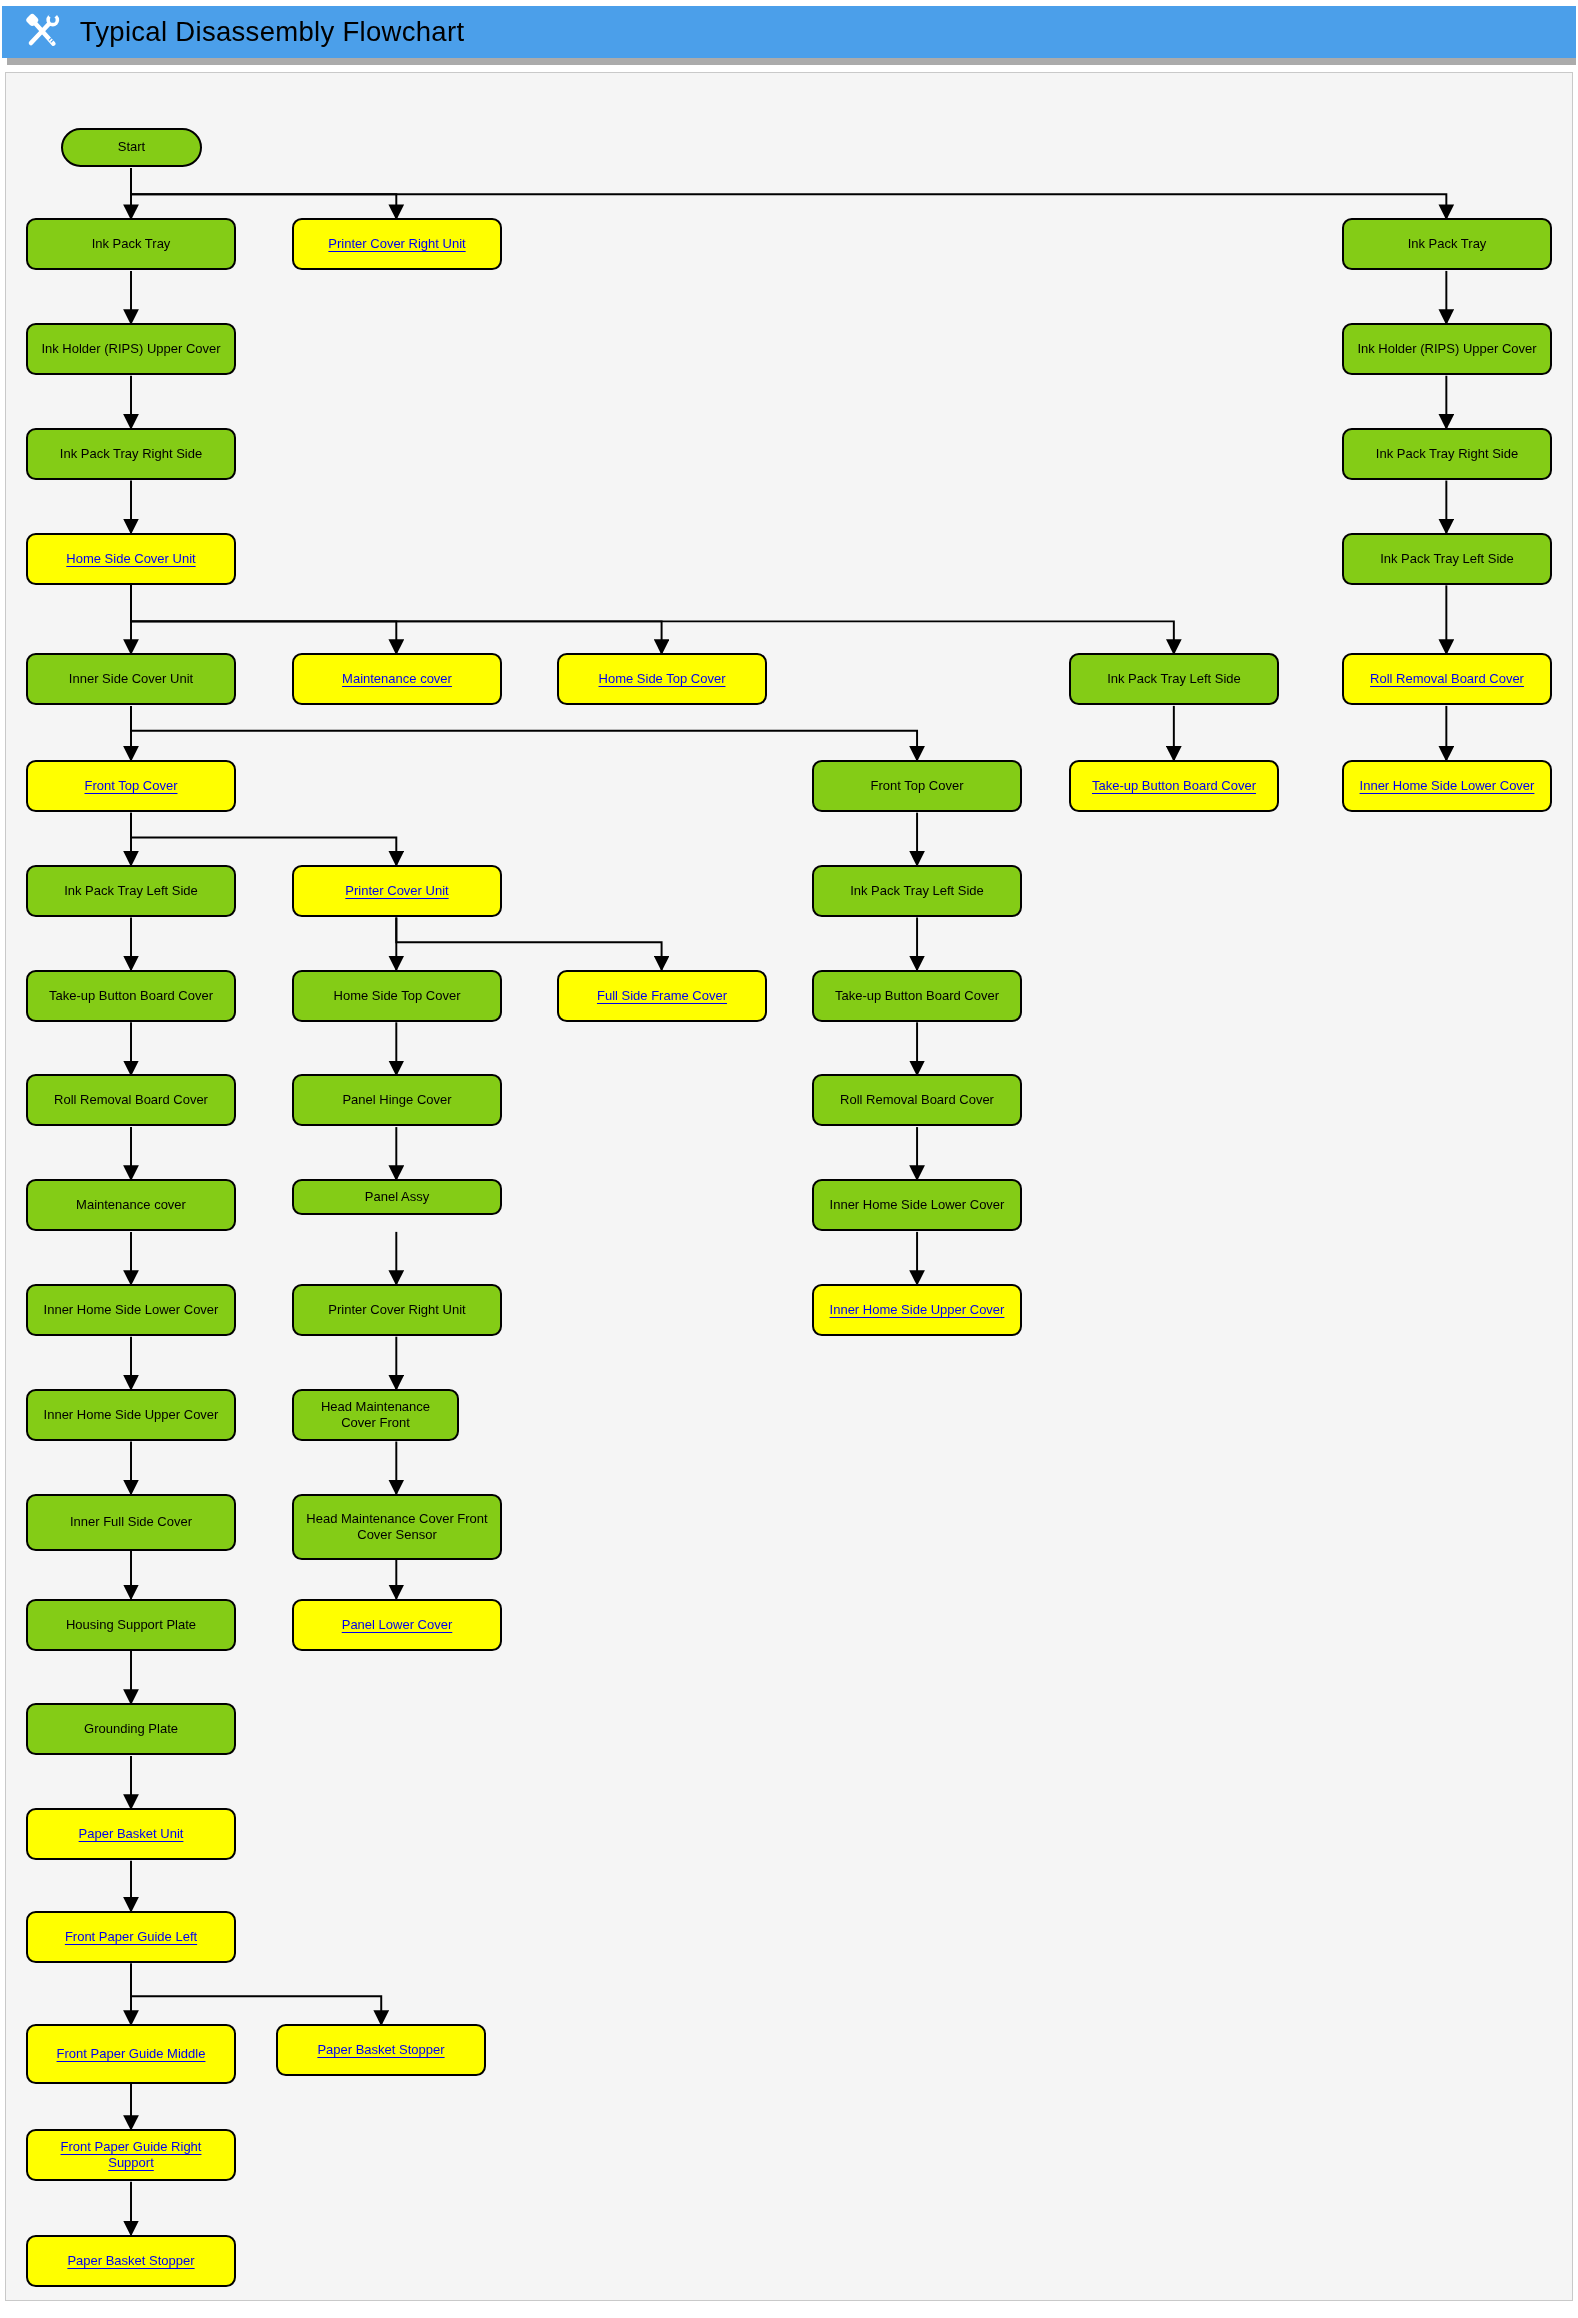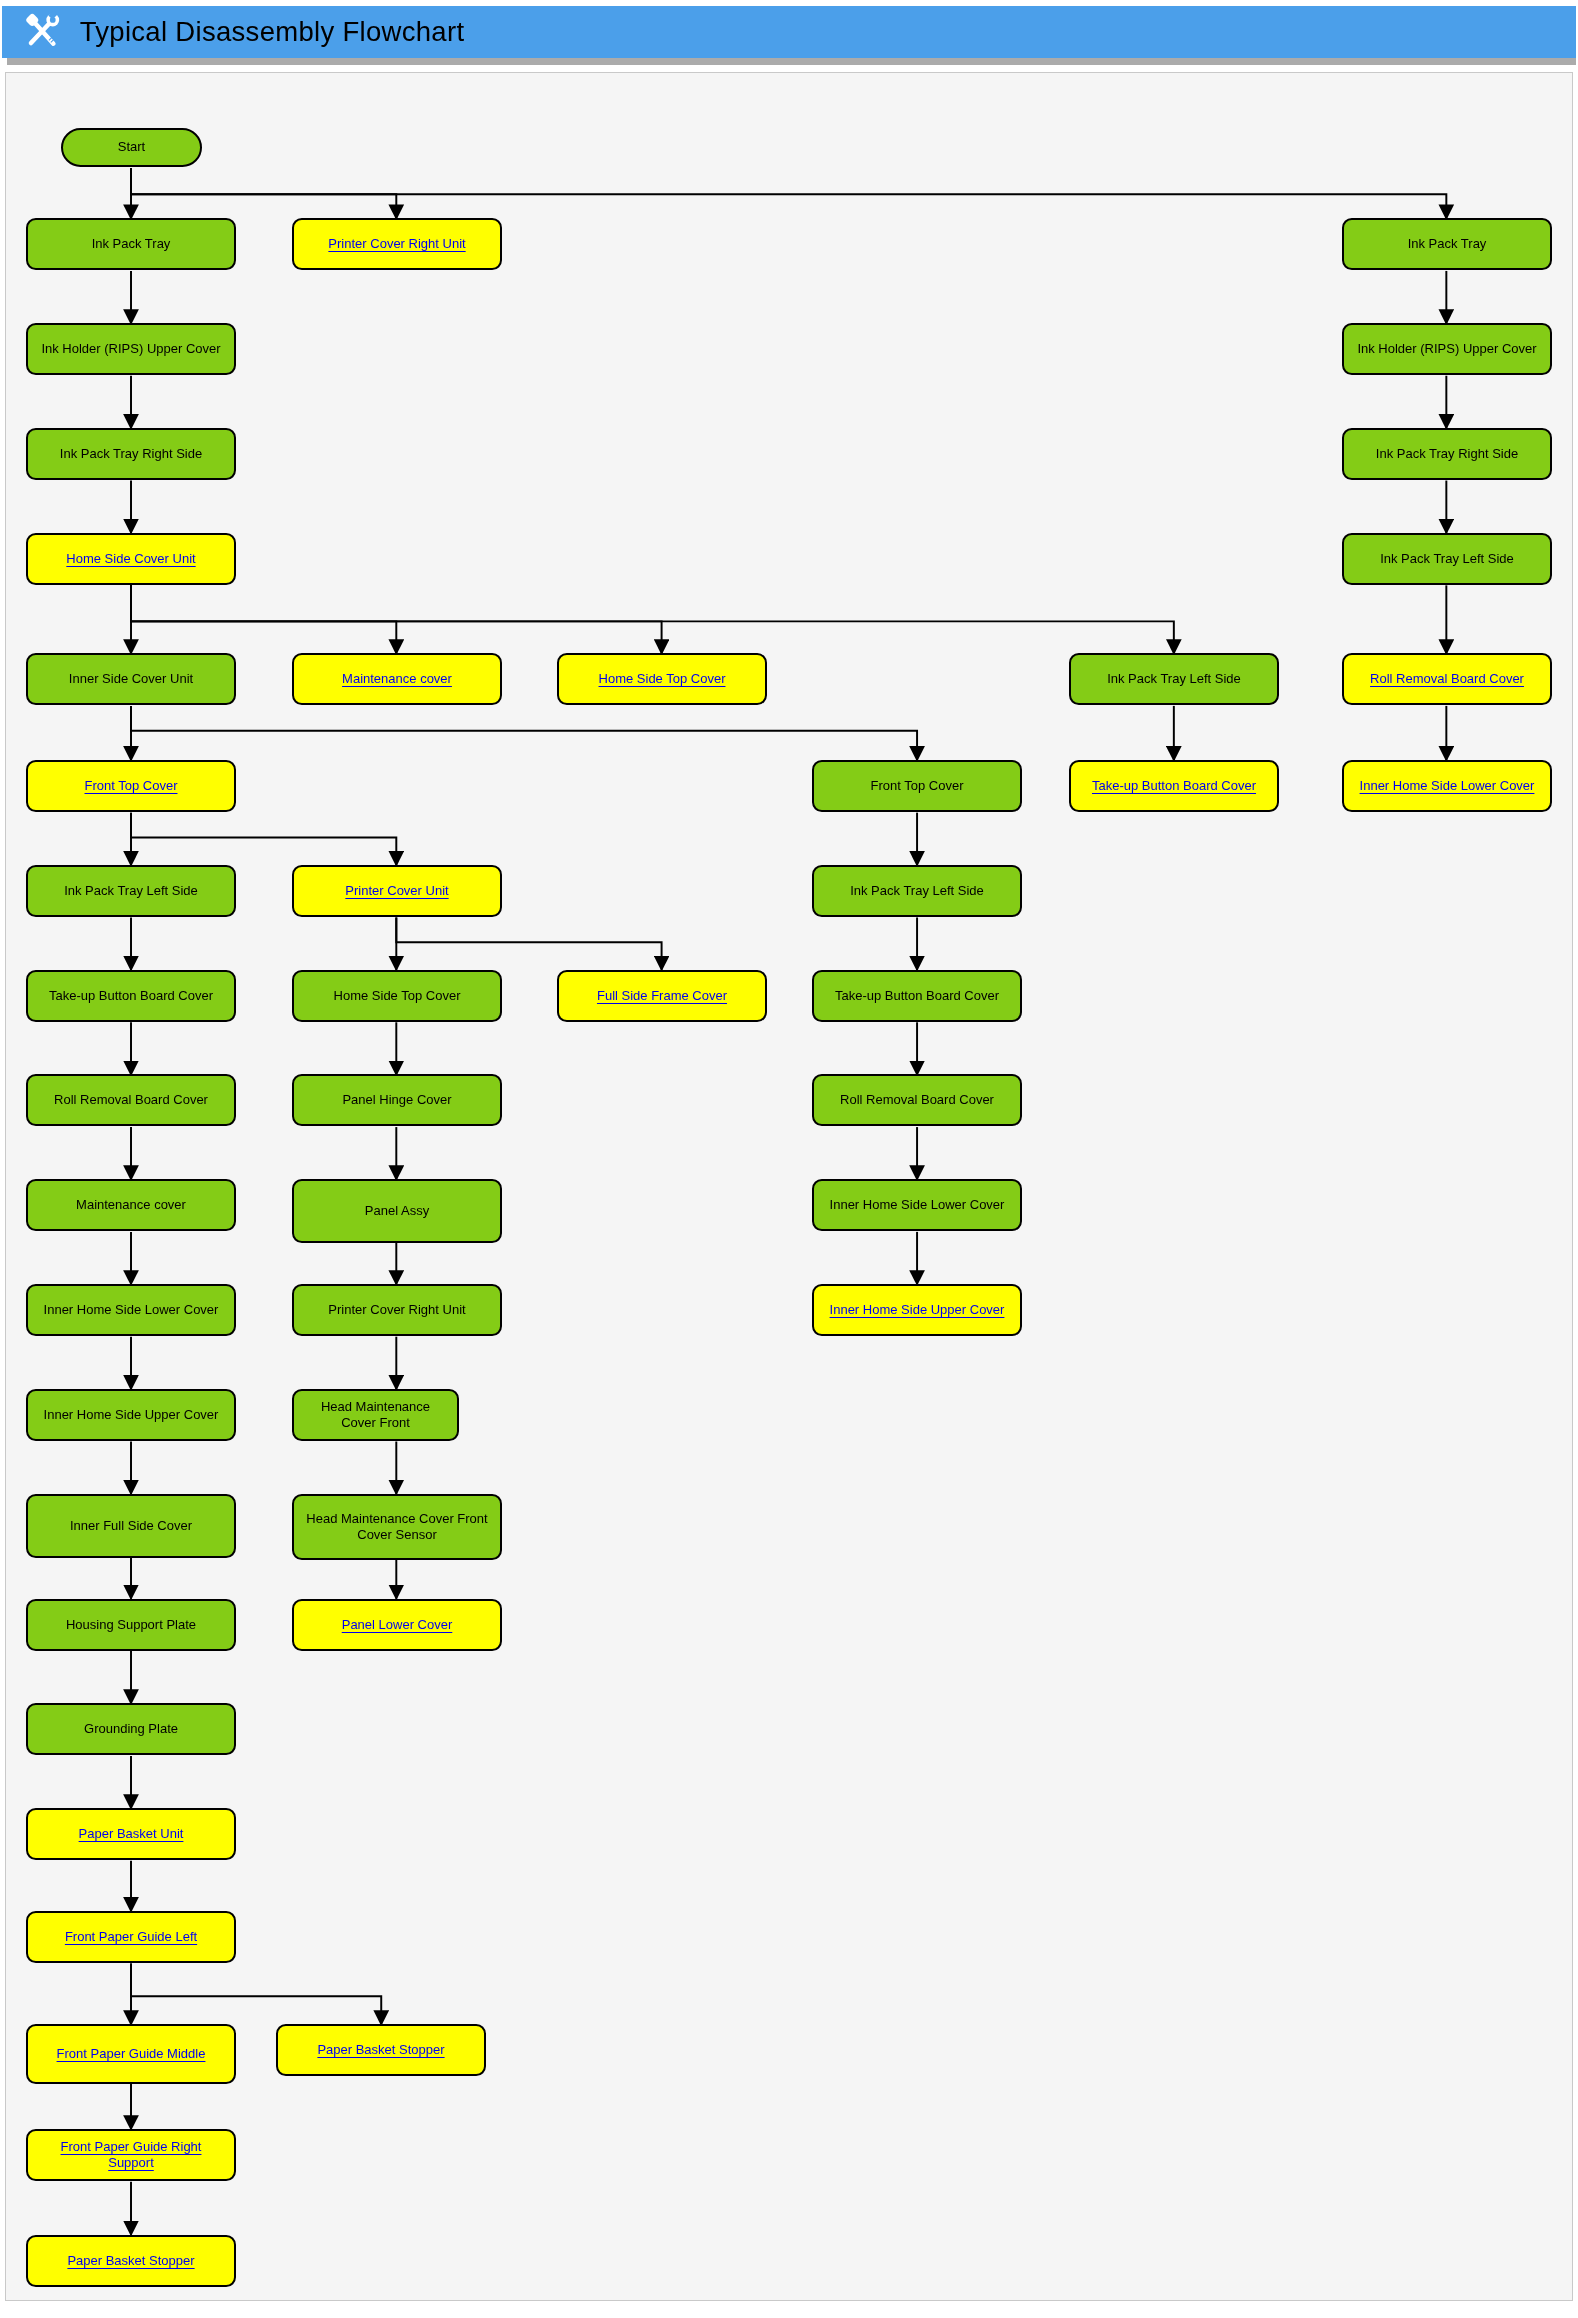--- a/index.html
+++ b/index.html
@@ -206,42 +206,42 @@
       </div>
       <div class="node" style="left: 292px; top: 1074px; width: 210px; height: 52px;">
         <span>Panel Hinge Cover</span>
       </div>
       <div class="node" style="left: 812px; top: 1074px; width: 210px; height: 52px;">
         <span>Roll Removal Board Cover</span>
       </div>
       <div class="node" style="left: 26px; top: 1179px; width: 210px; height: 52px;">
         <span>Maintenance cover</span>
       </div>
-      <div class="node" style="left: 292px; top: 1179px; width: 210px; height: 64px;">
+      <div class="node" style="left: 292px; top: 1179px; width: 210px; height: 36px;">
         <span>Panel Assy</span>
       </div>
       <div class="node" style="left: 812px; top: 1179px; width: 210px; height: 52px;">
         <span>Inner Home Side Lower Cover</span>
       </div>
       <div class="node" style="left: 26px; top: 1284px; width: 210px; height: 52px;">
         <span>Inner Home Side Lower Cover</span>
       </div>
       <div class="node" style="left: 292px; top: 1284px; width: 210px; height: 52px;">
         <span>Printer Cover Right Unit</span>
       </div>
       <div class="node highlight" style="left: 812px; top: 1284px; width: 210px; height: 52px;">
         <span>Inner Home Side Upper Cover</span>
       </div>
       <div class="node" style="left: 26px; top: 1389px; width: 210px; height: 52px;">
         <span>Inner Home Side Upper Cover</span>
       </div>
       <div class="node" style="left: 292px; top: 1389px; width: 167px; height: 52px;">
         <span>Head Maintenance Cover Front</span>
       </div>
-      <div class="node" style="left: 26px; top: 1494px; width: 210px; height: 64px;">
+      <div class="node" style="left: 26px; top: 1494px; width: 210px; height: 57px;">
         <span>Inner Full Side Cover</span>
       </div>
       <div class="node" style="left: 292px; top: 1494px; width: 210px; height: 66px;">
         <span>Head Maintenance Cover Front Cover Sensor</span>
       </div>
       <div class="node" style="left: 26px; top: 1599px; width: 210px; height: 52px;">
         <span>Housing Support Plate</span>
       </div>
       <div class="node highlight" style="left: 292px; top: 1599px; width: 210px; height: 52px;">
         <span>Panel Lower Cover</span>

